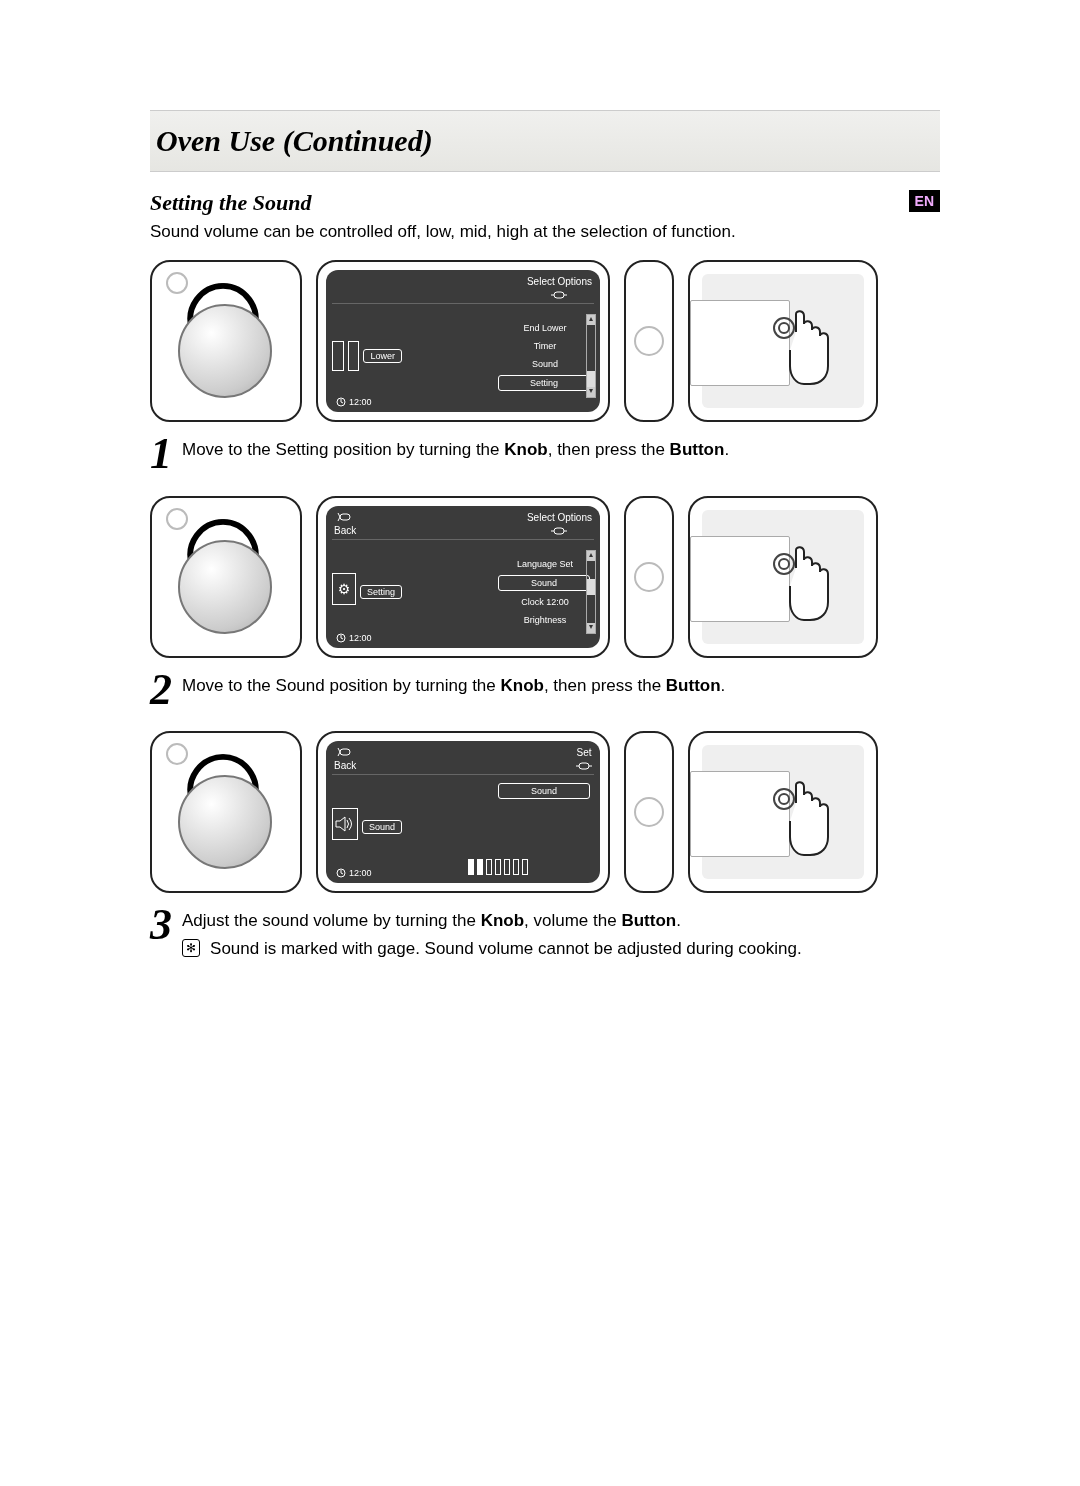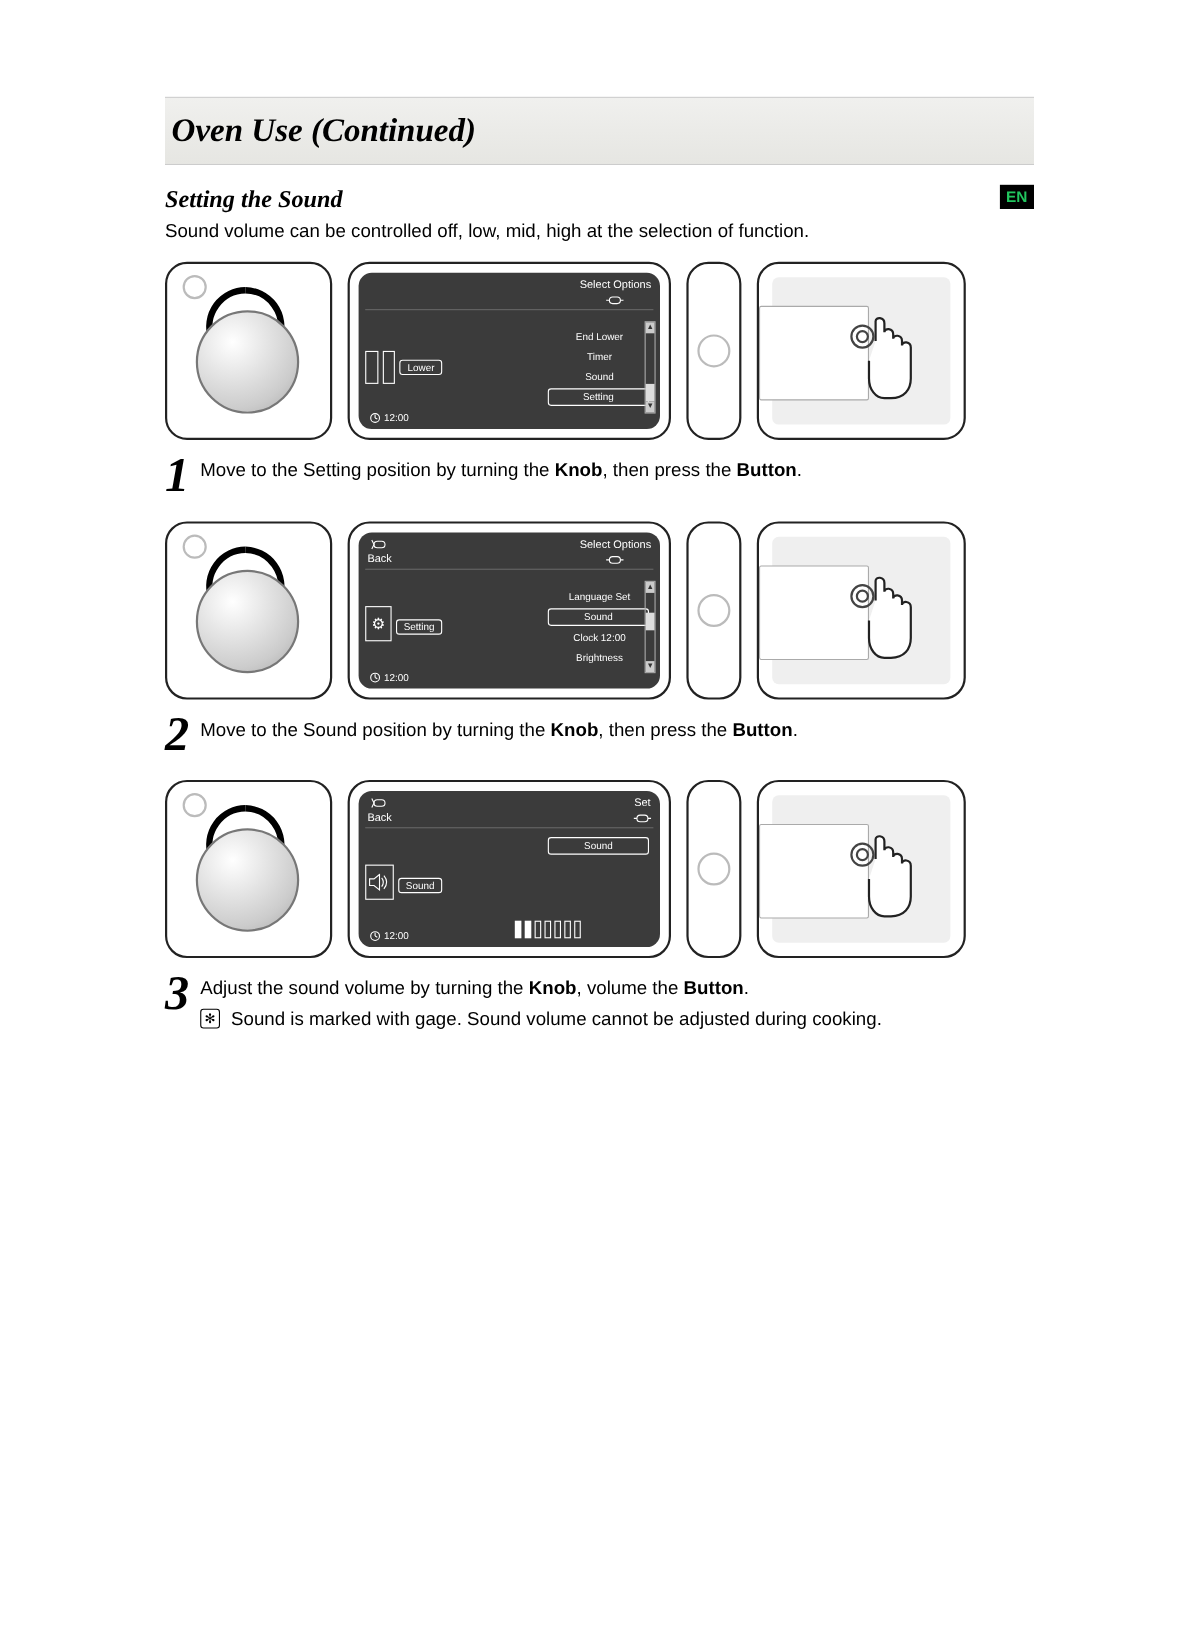--- a/index.html
+++ b/index.html
@@ -1,21 +1,21 @@
 <!DOCTYPE html>
 <html><head>
 <meta charset="utf-8">
 <style>
   body{margin:0;padding:0;background:#fff;font-family:Arial,Helvetica,sans-serif;color:#000;}
-  .page{width:1080px;height:1486px;margin:0 auto;position:relative;box-sizing:border-box;padding:88px 140px 40px 150px;}
+  .page{width:1080px;height:1486px;margin:0 auto;position:relative;box-sizing:border-box;padding:110px 140px 40px 150px;}
   .title-bar{background:linear-gradient(to bottom,#f0f0ee,#e6e6e2);border-top:1px solid #ccc;border-bottom:1px solid #ccc;height:60px;display:flex;align-items:center;padding-left:6px;margin-bottom:18px;}
   .title-bar h1{font-family:"Times New Roman",serif;font-style:italic;font-weight:bold;font-size:30px;margin:0;}
   .subhead-row{display:flex;align-items:flex-start;justify-content:space-between;margin-bottom:6px;}
   .subhead{font-family:"Times New Roman",serif;font-style:italic;font-weight:bold;font-size:22px;}
-  .lang-badge{background:#000;color:#22c55e;font-weight:bold;font-size:14px;padding:4px 6px;line-height:1;}
+  .lang-badge{background:#000;color:#f0abfc;font-weight:bold;font-size:14px;padding:4px 6px;line-height:1;}
   .intro{font-size:17px;margin:4px 0 18px 0;}
   .step-block{margin-bottom:22px;}
   .panels{display:flex;gap:14px;margin-bottom:12px;}
   .panel{border:2px solid #222;border-radius:20px;height:162px;box-sizing:border-box;flex:0 0 auto;background:#fff;}
   .panel.knob{width:152px;}
   .panel.lcd{width:294px;}
   .panel.side{width:50px;display:flex;align-items:center;justify-content:center;}
   .panel.hand{width:190px;}
   
   .panel.knob{position:relative;}

